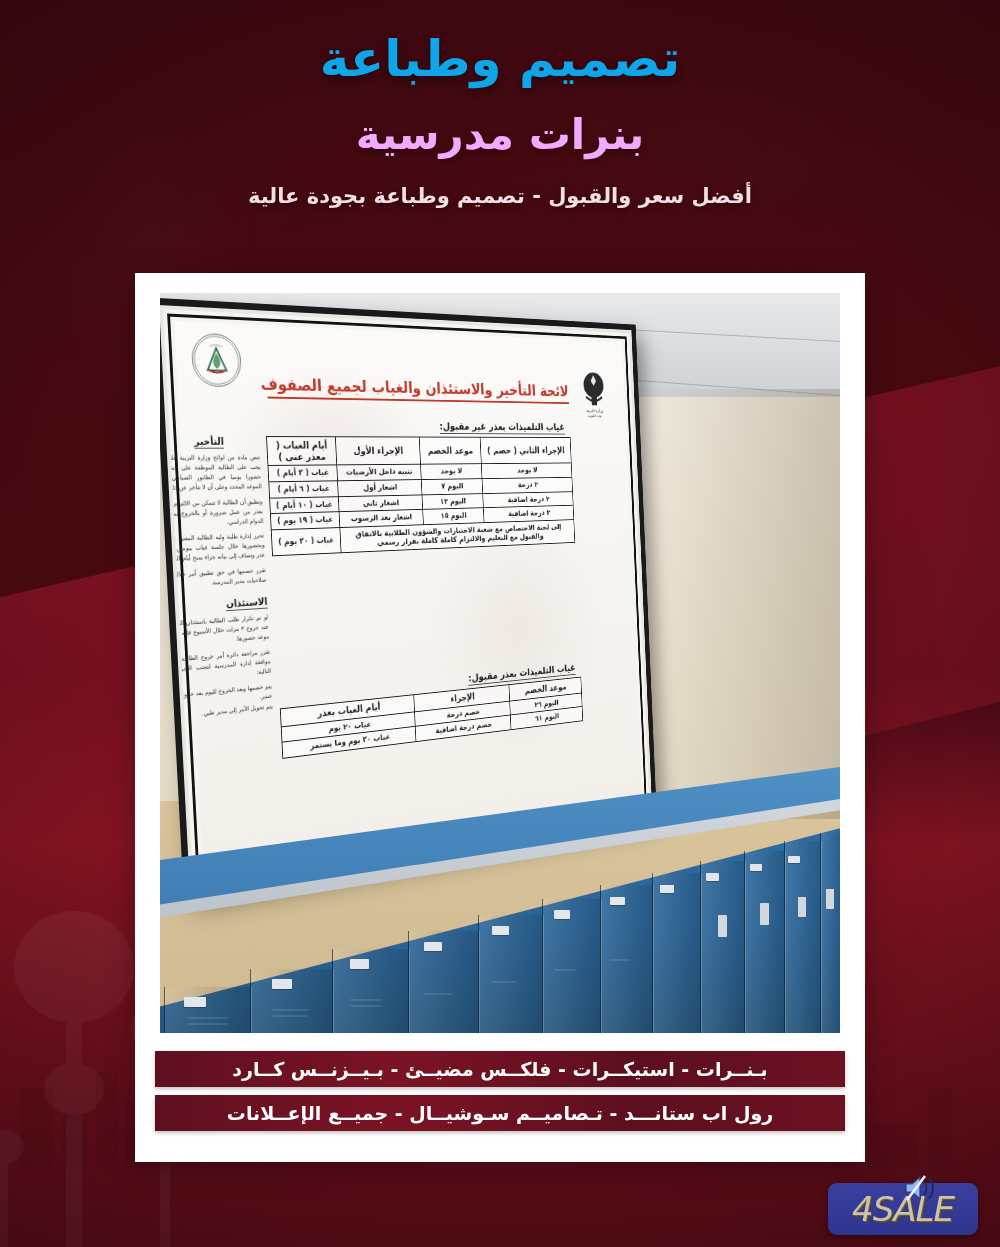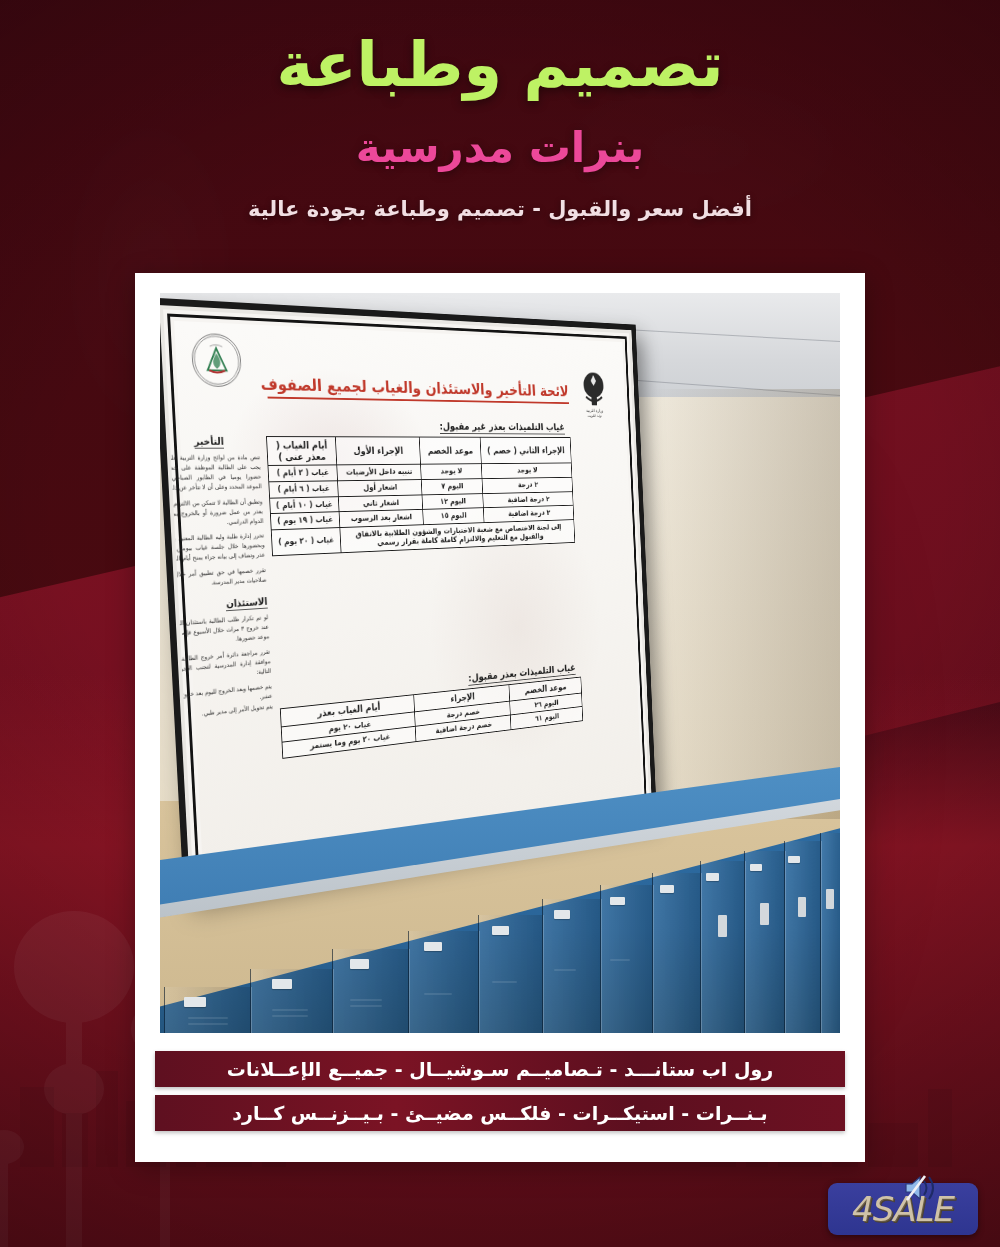--- a/index.html
+++ b/index.html
@@ -42,26 +42,26 @@
       radial-gradient(closest-side at 40% 75%, rgba(0,0,0,.30), transparent 70%),
       radial-gradient(closest-side at 85% 60%, rgba(0,0,0,.25), transparent 70%);
   }
   
   .towers{position:absolute;left:-30px;bottom:0;width:360px;height:430px;opacity:.26;}
   .skyline{position:absolute;left:0;bottom:80px;width:100%;height:140px;opacity:.22;}
 
   
   .head{position:absolute;left:0;top:0;width:1000px;text-align:center;z-index:5;}
   .h-title{
-    margin-top:32px;color:#bef264;font-size:62px;font-weight:bold;
+    margin-top:32px;color:#0ea5e9;font-size:50px;font-weight:bold;
     line-height:1.08;letter-spacing:1px;
     text-shadow:0 3px 10px rgba(0,0,0,.45);
   }
   .h-sub{
-    margin-top:26px;color:#ec4899;font-size:42px;font-weight:bold;
+    margin-top:26px;color:#f0abfc;font-size:42px;font-weight:bold;
     line-height:1.1;text-shadow:0 2px 8px rgba(0,0,0,.40);
   }
   .h-tag{
     margin-top:26px;color:#f1dfe3;font-size:21px;font-weight:bold;
     letter-spacing:.3px;text-shadow:0 2px 6px rgba(0,0,0,.40);
   }
 
   
   .card{
     position:absolute;left:135px;top:273px;width:730px;height:889px;
@@ -432,22 +432,22 @@
       <div class="lk-vent" style="left:190px;bottom:32px;width:32px;height:2px;"></div>
       <div class="lk-vent" style="left:264px;bottom:38px;width:28px;height:2px;"></div>
       <div class="lk-vent" style="left:332px;bottom:50px;width:25px;height:2px;"></div>
       <div class="lk-vent" style="left:394px;bottom:62px;width:22px;height:2px;"></div>
       <div class="lk-vent" style="left:450px;bottom:72px;width:20px;height:2px;"></div>
     </div>
 
   </div>
 
   <div class="banners">
+    <div class="banner">بـنــرات - استيكــرات - فلكــس مضيــئ - بـيــزنــس كــارد</div>
     <div class="banner">رول اب ستانـــد - تـصاميــم سـوشيــال - جميــع الإعــلانات</div>
-    <div class="banner">بـنــرات - استيكــرات - فلكــس مضيــئ - بـيــزنــس كــارد</div>
   </div>
 </div>
 
 <svg class="mute-ic" viewBox="0 0 42 34">
   <path d="M6 13 h6 l8 -7 v22 l-8 -7 H6 z" fill="#8fb8e8" stroke="#2b3a7a" stroke-width="1.2"></path>
   <path d="M24 10 q5 7 0 14" stroke="#1e2a66" stroke-width="2" fill="none"></path>
   <path d="M29 6 q8 11 0 22" stroke="#1e2a66" stroke-width="2" fill="none"></path>
   <line x1="7" y1="29" x2="25" y2="5" stroke="#f0f0f5" stroke-width="2.6"></line>
 </svg>
 <div class="logo4">

